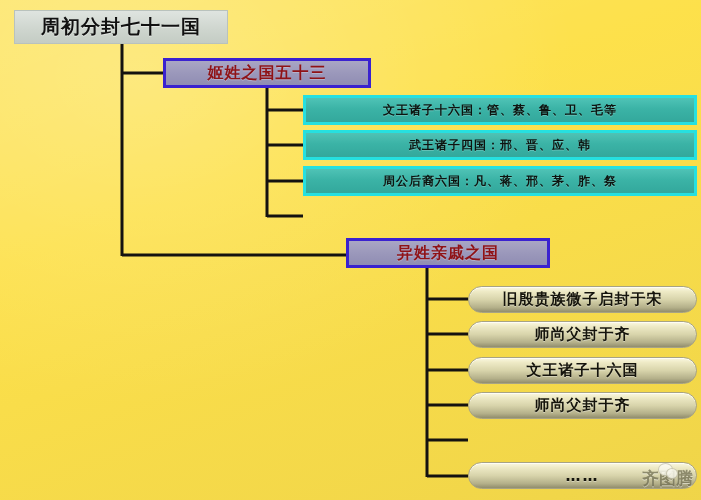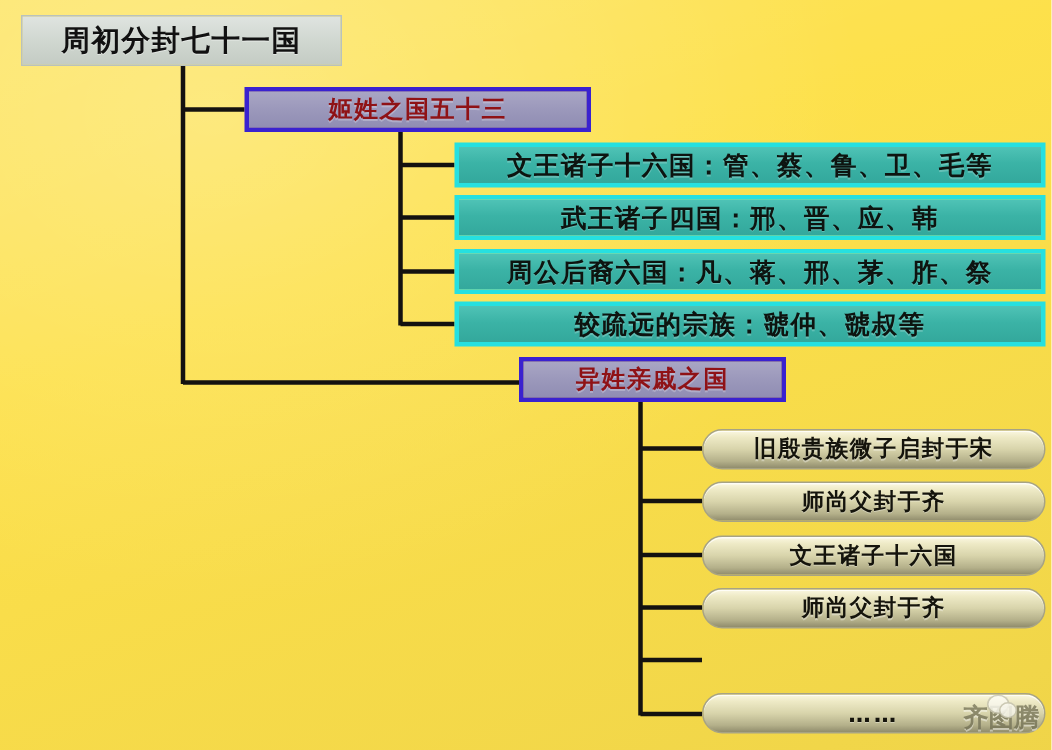--- a/index.html
+++ b/index.html
@@ -66,36 +66,36 @@
     background: linear-gradient(180deg, #a9a6c4 0%, #9b98bb 50%, #908db3 100%);
     border: 3px solid #3a22cf;
     color: #8f1216;
     font-size: 16px;
     font-weight: bold;
     text-shadow: 0 1px 0 rgba(255,255,255,0.25);
   }
   #purple-1 {
     left: 163px;
     top: 58px;
-    width: 231px;
+    width: 208px;
     height: 30px;
   }
   #purple-2 {
     left: 346px;
     top: 238px;
-    width: 178px;
+    width: 204px;
     height: 30px;
   }
 
   
   .teal-box {
     background: linear-gradient(180deg, #4fc3b6 0%, #3bb3a6 45%, #33a89c 100%);
     border: 3px solid #26e0e0;
     color: #0d1410;
-    font-size: 17px;
+    font-size: 12px;
     font-weight: bold;
     text-shadow: 0 1px 0 rgba(255,255,255,0.22);
   }
   #teal-1 { left: 303px; top: 95px;  width: 394px; height: 30px; }
   #teal-2 { left: 303px; top: 130px; width: 394px; height: 30px; }
   #teal-3 { left: 303px; top: 166px; width: 394px; height: 30px; }
   #teal-4 { left: 303px; top: 201px; width: 394px; height: 30px; }
 
   
   .capsule-box {
@@ -207,21 +207,20 @@
   <div class="node root-box">周初分封七十一国</div>
 
   <div class="node purple-box" id="purple-1">姬姓之国五十三</div>
 
   <div class="node teal-box" id="teal-1">文王诸子十六国：管、蔡、鲁、卫、毛等</div>
 
   <div class="node teal-box" id="teal-2">武王诸子四国：邢、晋、应、韩</div>
 
   <div class="node teal-box" id="teal-3">周公后裔六国：凡、蒋、邢、茅、胙、祭</div>
 
-  <div class="node teal-box" id="teal-4">较疏远的宗族：虢仲、虢叔等</div>
 
   <div class="node purple-box" id="purple-2">异姓亲戚之国</div>
 
   <div class="node capsule-box" id="cap-1">旧殷贵族微子启封于宋</div>
 
   <div class="node capsule-box" id="cap-2">师尚父封于齐</div>
 
   <div class="node capsule-box" id="cap-3">文王诸子十六国</div>
 
   <div class="node capsule-box" id="cap-4">师尚父封于齐</div>

